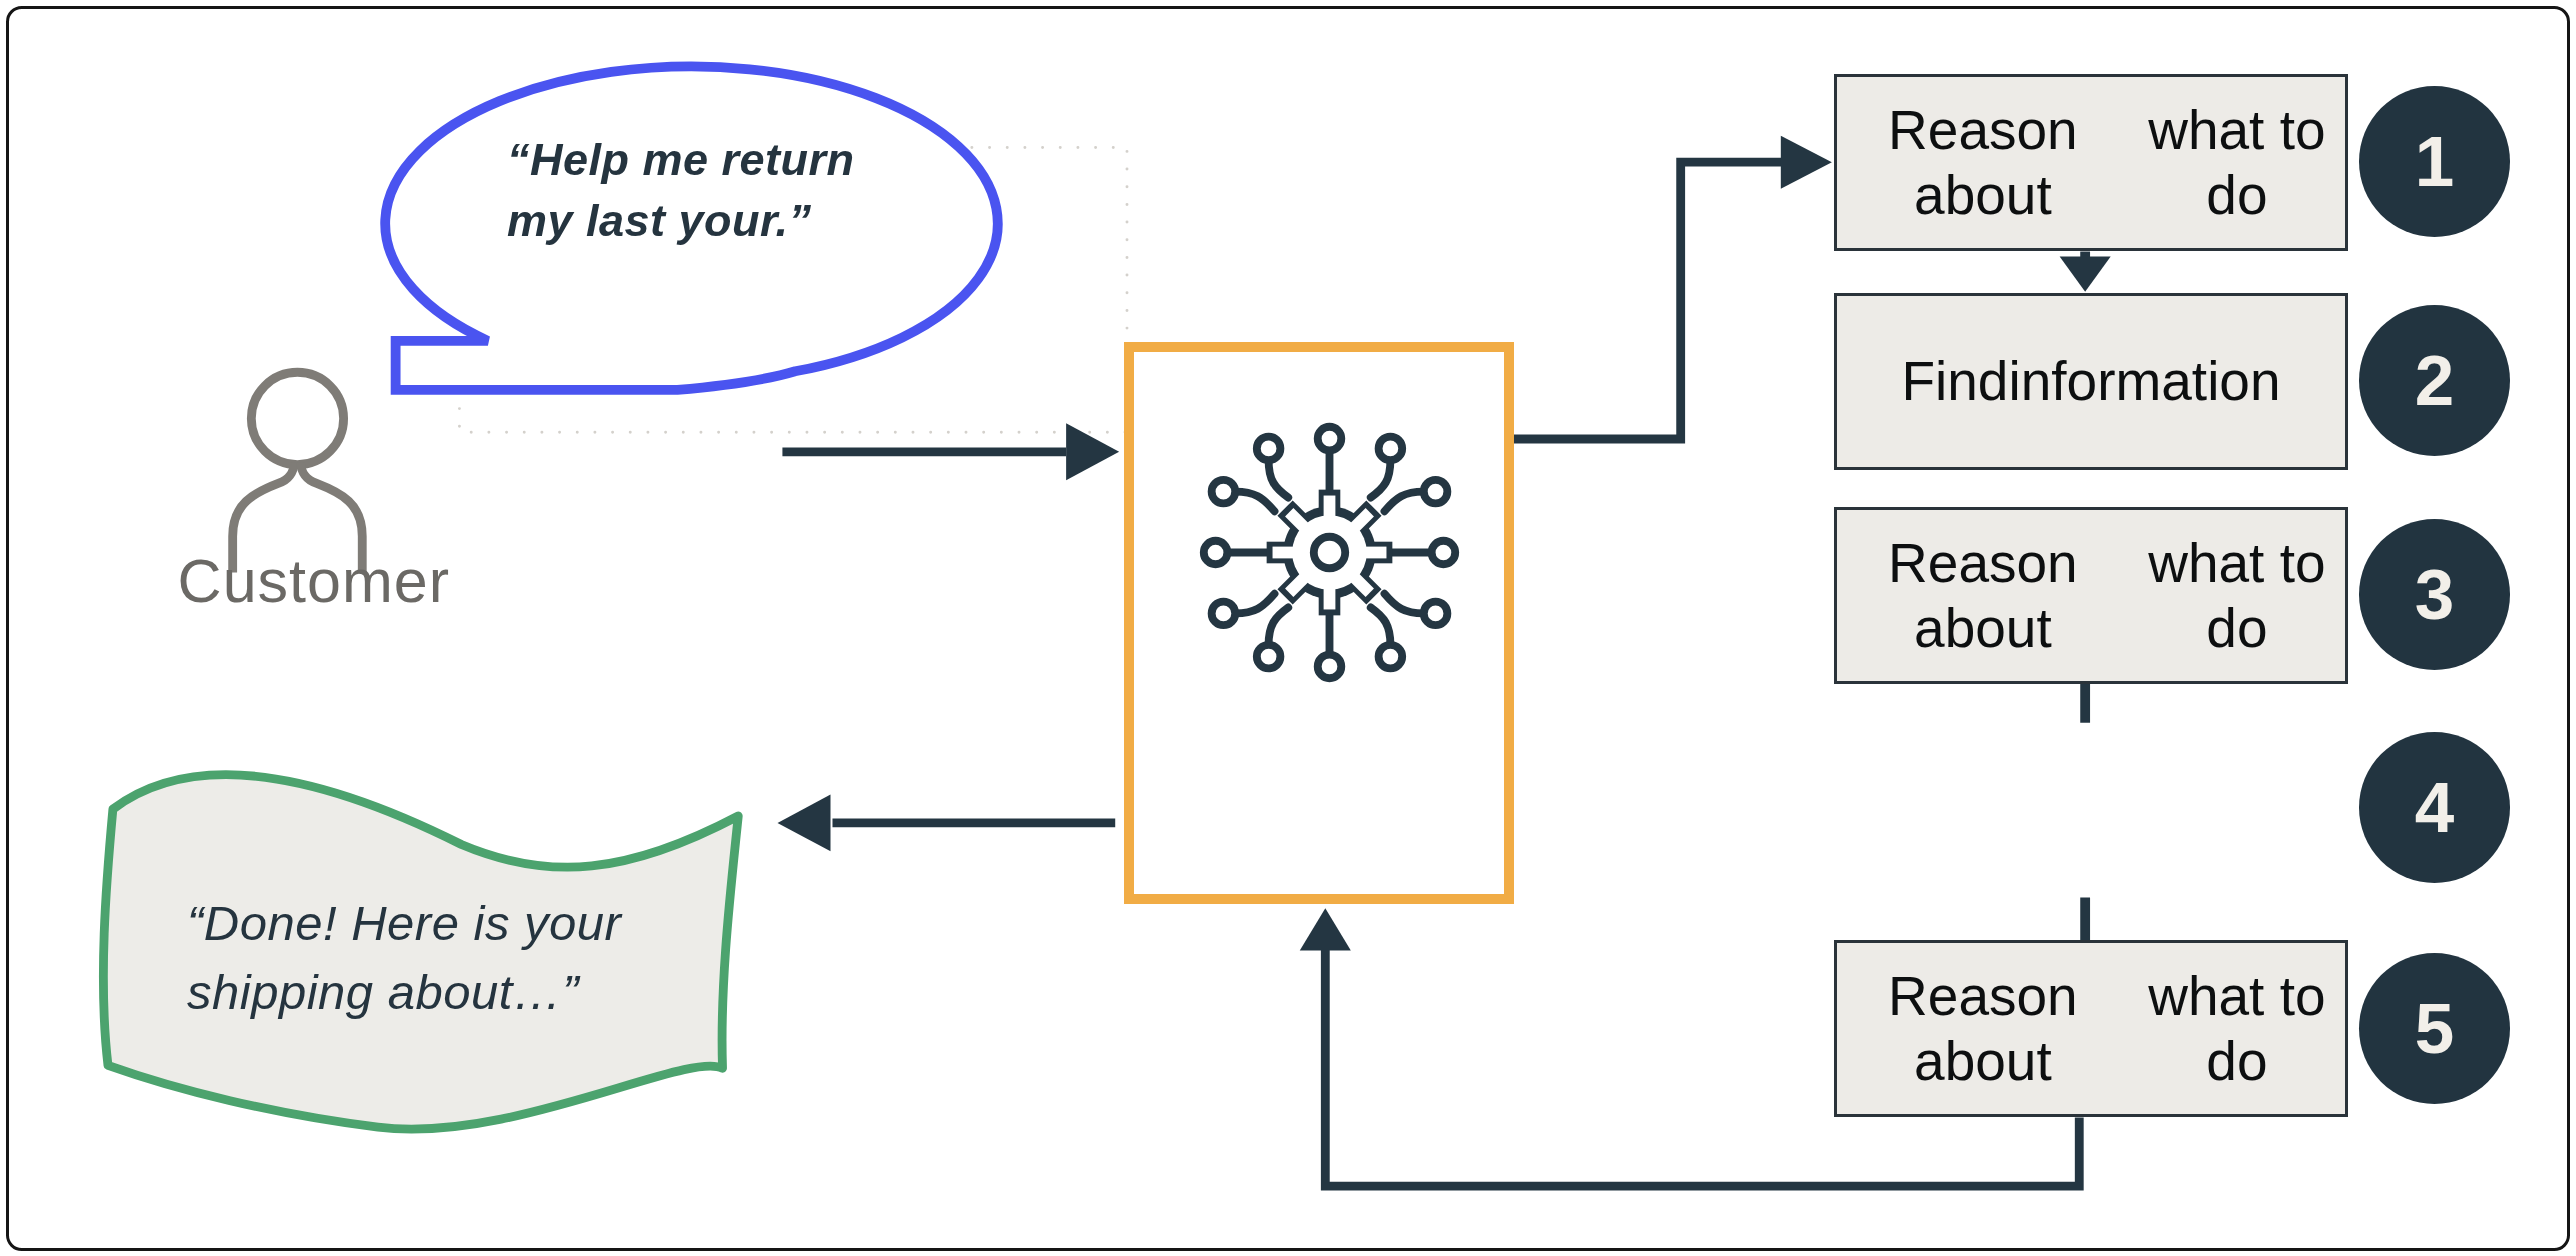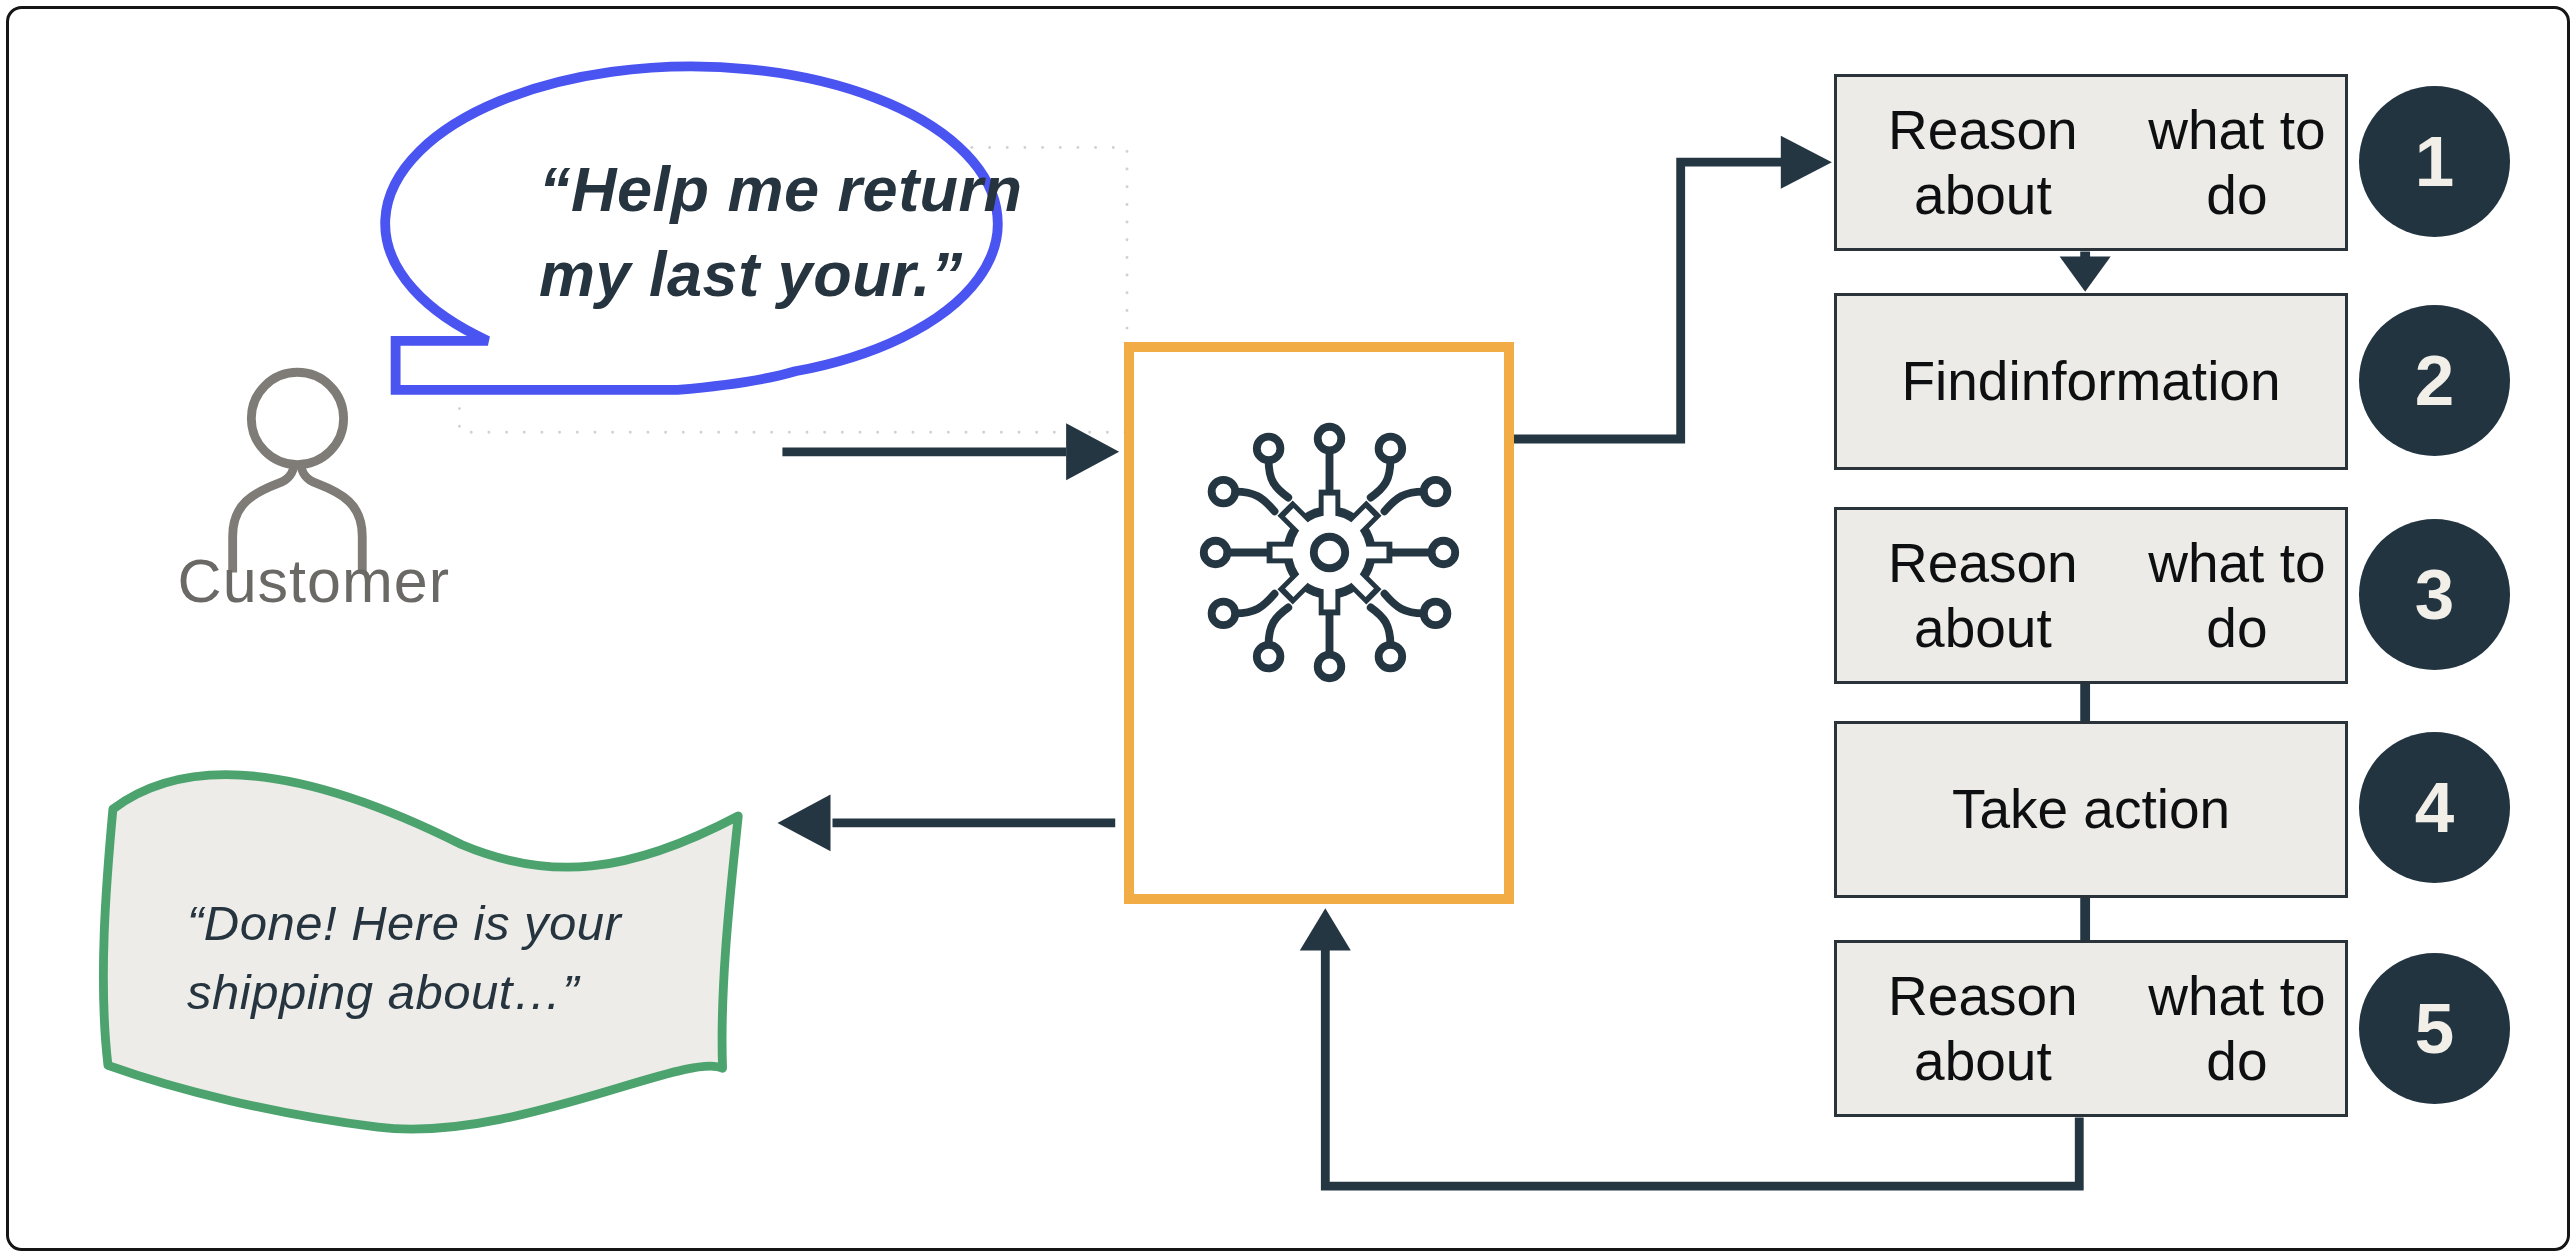--- a/index.html
+++ b/index.html
@@ -7,23 +7,23 @@
     position:relative;width:2576px;height:1257px;background:#ffffff;overflow:hidden;
     font-family:"Liberation Sans", sans-serif;
   }
   .frame{
     position:absolute;left:5.9px;top:5.9px;right:5.9px;bottom:5.9px;
     border:3.9px solid #151515;border-radius:15.7px;pointer-events:none;
   }
   .artwork{position:absolute;left:0;top:0;}
 
   .bubble-text{
-    position:absolute;left:507px;top:147px;width:530px;
-    font-size:63px;font-style:italic;font-weight:600;line-height:1.35;
-    color:#25343f;letter-spacing:0.5px;margin-left:32px;
+    position:absolute;left:507px;top:130px;width:530px;
+    font-size:45px;font-style:italic;font-weight:600;line-height:1.35;
+    color:#25343f;letter-spacing:0.5px;
   }
   .customer-label{
     position:absolute;left:136px;top:546px;width:314px;text-align:right;
     font-size:61px;color:#6b6965;letter-spacing:1px;
   }
 
   .agent-box{
     position:absolute;left:1124px;top:342px;width:390px;height:562px;
     box-sizing:border-box;border:10.8px solid #f1ac45;background:#ffffff;
   }
@@ -178,24 +178,20 @@
     <span>what to do</span>
   </div>
   <div class="step-box" style="top:293px">
     <span>Find</span>
     <span>information</span>
   </div>
   <div class="step-box" style="top:507px">
     <span>Reason about</span>
     <span>what to do</span>
   </div>
-  <div class="step-box" style="top:721px">
-    <span>Take action</span>
-    <span></span>
-  </div>
   <div class="step-box" style="top:940px">
     <span>Reason about</span>
     <span>what to do</span>
   </div>
 
   <div class="num-circle" style="top:86px">1</div>
   <div class="num-circle" style="top:305px">2</div>
   <div class="num-circle" style="top:519px">3</div>
   <div class="num-circle" style="top:732px">4</div>
   <div class="num-circle" style="top:953px">5</div>

